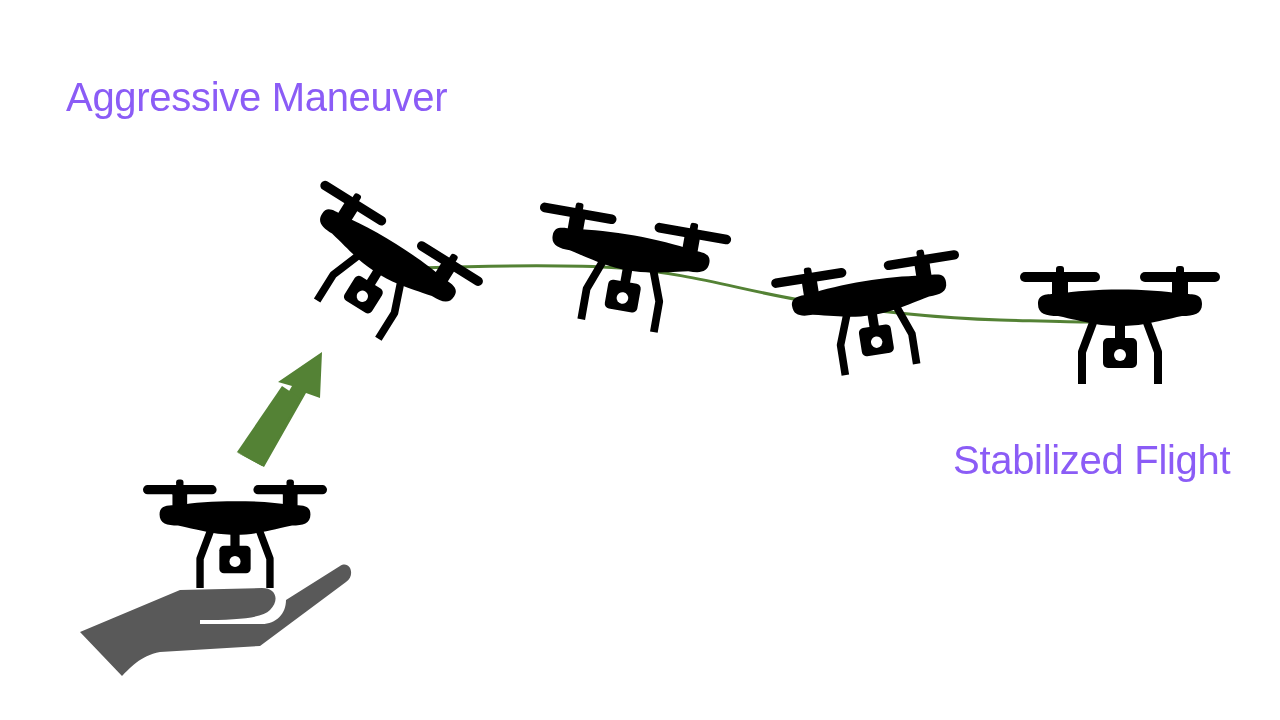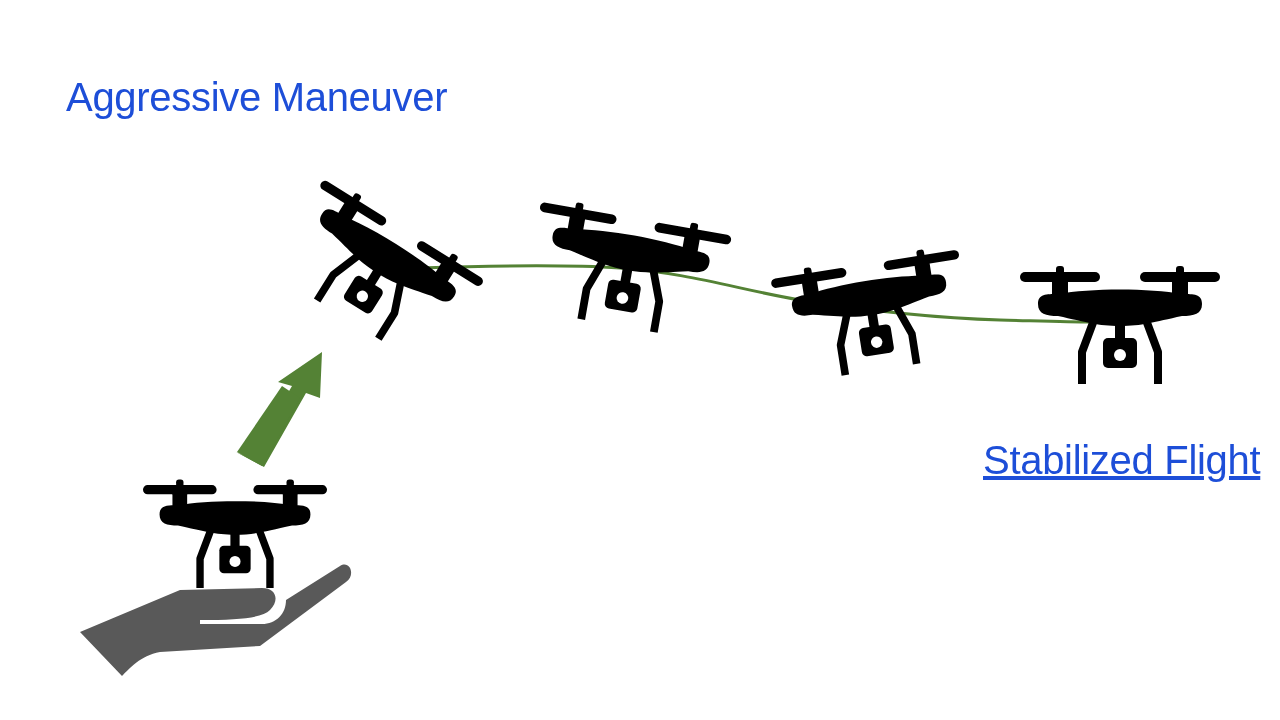--- a/index.html
+++ b/index.html
@@ -1,19 +1,19 @@
 <!DOCTYPE html>
 <html><head>
 <meta charset="utf-8">
 <style>
   html, body { margin: 0; padding: 0; background: #ffffff; }
   body { width: 1280px; height: 720px; position: relative; overflow: hidden; font-family: "Liberation Sans", "DejaVu Sans", sans-serif; }
-  .label { position: absolute; color: #1d4ed8; font-size: 40px; line-height: 1; white-space: nowrap; letter-spacing: -0.3px; }
+  .label { position: absolute; color: #8b5cf6; font-size: 40px; line-height: 1; white-space: nowrap; letter-spacing: -0.3px; }
   #title-left { left: 66px; top: 77px; }
-  #title-right { left: 983px; top: 440px; text-decoration: underline; }
+  #title-right { left: 953px; top: 440px; }
   svg#scene { position: absolute; left: 0; top: 0; }
 </style>
 </head>
 <body>
 
 <div class="label" id="title-left">Aggressive Maneuver</div>
 <div class="label" id="title-right">Stabilized Flight</div>
 
 <svg id="scene" width="1280" height="720" viewBox="0 0 1280 720">
   <defs>

